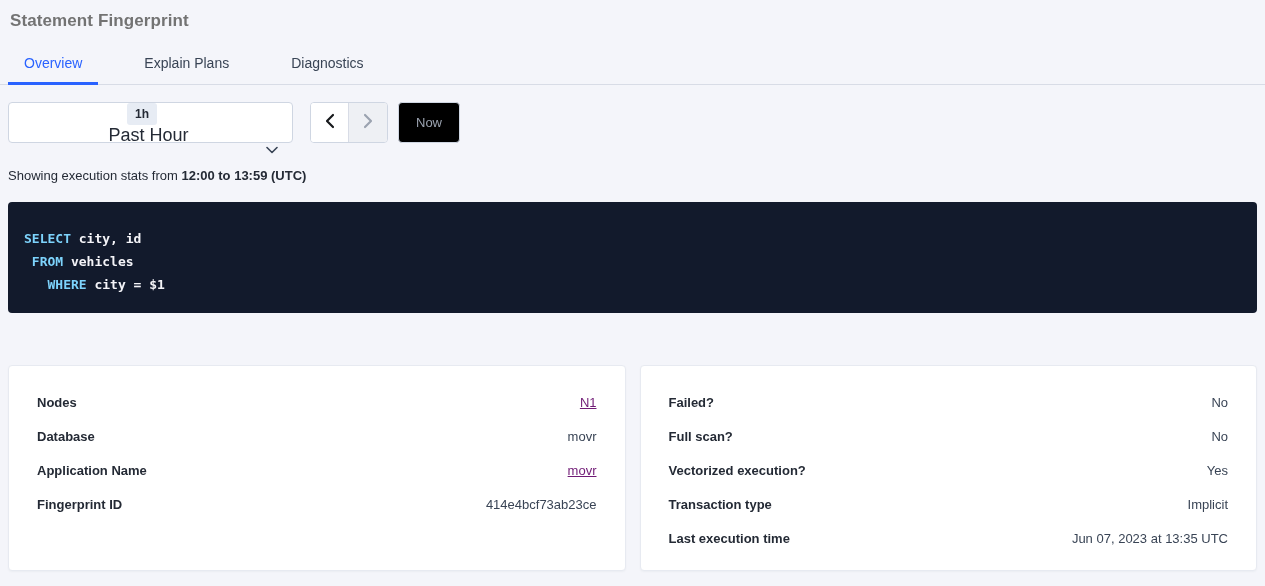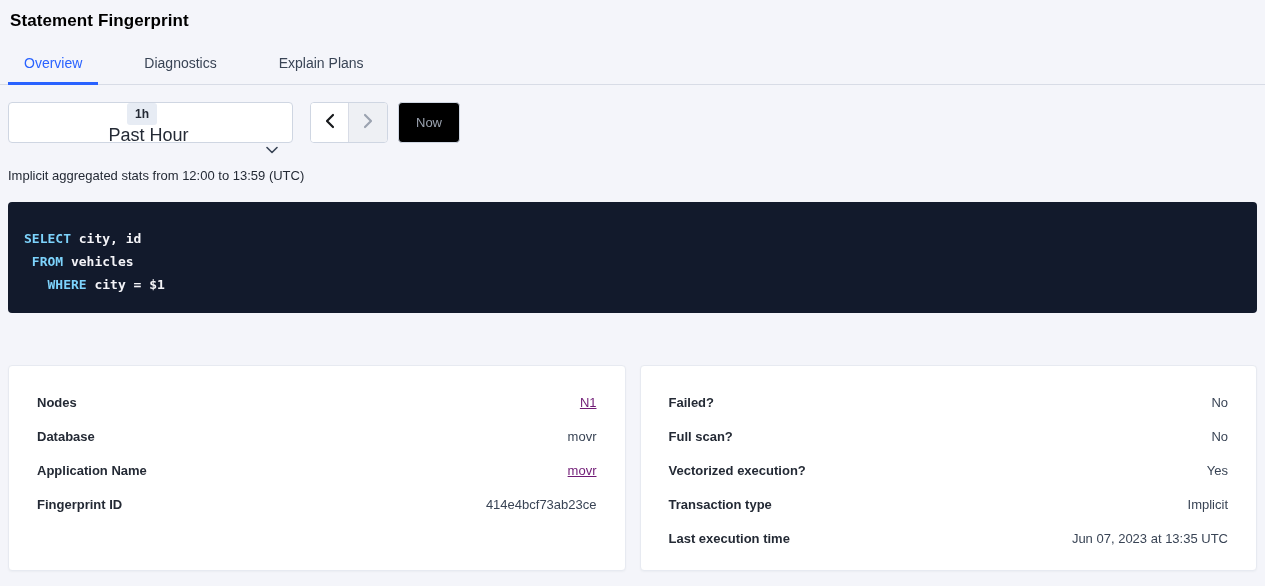--- a/index.html
+++ b/index.html
@@ -9,21 +9,21 @@
     font-family: "Liberation Sans", sans-serif;
     color: #242a35;
   }
   .page { width: 1265px; height: 586px; position: relative; }
 
   
   .page-title {
     margin: 11px 0 0 10px;
     font-size: 17px;
     font-weight: 700;
-    color: #000000;
+    color: #737373;
     letter-spacing: 0.1px;
   }
 
   
   .tabbar {
     display: flex;
     align-items: center;
     margin-top: 14px;
     padding-left: 8px;
     border-bottom: 1px solid #d8dce6;
@@ -107,21 +107,21 @@
     color: #9ba3b0;
     cursor: default;
   }
 
   
   .stats-line {
     margin: 25px 0 0 8px;
     font-size: 13px;
     color: #242a35;
   }
-  .stats-line strong { font-weight: 400; }
+  .stats-line strong { font-weight: 700; }
 
   
   .sqlbox {
     margin: 19px 8px 0 8px;
     height: 111px;
     background: #121a2c;
     border-radius: 4px;
     padding: 25px 16px;
     font-family: "DejaVu Sans Mono", monospace;
     font-size: 13px;
@@ -164,24 +164,24 @@
 
 <div class="page">
 
   <h1 class="page-title">Statement Fingerprint</h1>
 
   <div class="tabbar">
     <div class="tab active">
       <span>Overview</span>
     </div>
     <div class="tab">
+      <span>Explain Plans</span>
+    </div>
+    <div class="tab">
       <span>Diagnostics</span>
-    </div>
-    <div class="tab">
-      <span>Explain Plans</span>
     </div>
   </div>
 
   <div class="controls">
 
     <div class="time-dropdown">
       <span class="interval-badge">1h</span>
       <span class="dropdown-label">Past Hour</span>
       <span class="chevron">
         <svg width="12" height="8" viewBox="0 0 12 8">
@@ -204,21 +204,21 @@
               <path d="M2 2 L8 8 L2 14" fill="none" stroke="#9ba3b0" stroke-width="2.2" stroke-linecap="round" stroke-linejoin="round"></path>
             </svg>
         </span>
       </button>
     </div>
 
     <button class="now-btn">Now</button>
   </div>
 
   <p class="stats-line">
-    <span>Implicit aggregated stats from </span><strong>12:00 to 13:59 (UTC)</strong>
+    <span>Showing execution stats from </span><strong>12:00 to 13:59 (UTC)</strong>
   </p>
 
   <div class="sqlbox" id="sqlbox"><div><span class="kw">SELECT</span><span> city, id</span></div><div><span> </span><span class="kw">FROM</span><span> vehicles</span></div><div><span>   </span><span class="kw">WHERE</span><span> city = $1</span></div></div>
 
   <div class="cards">
     <div class="card" id="card-0">
         <div class="card-row">
           <span class="label">Nodes</span>
           <span class="value link">N1</span>
         </div>

